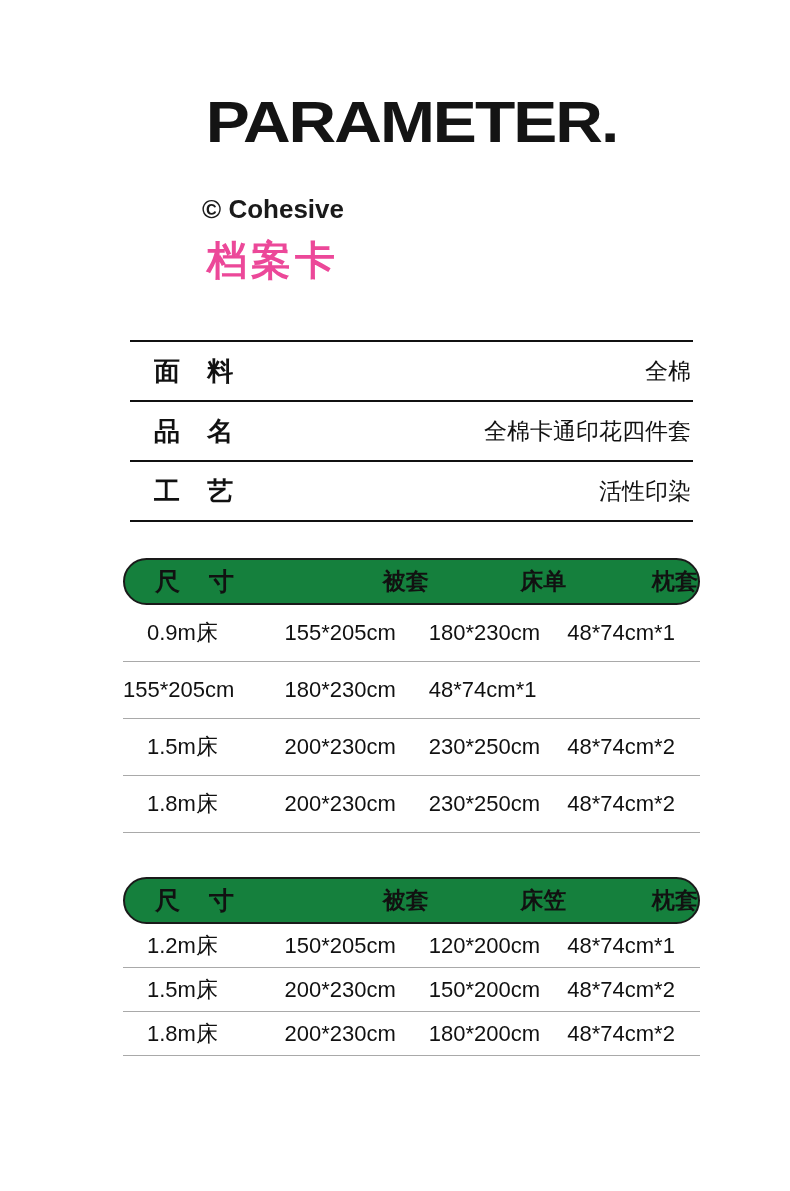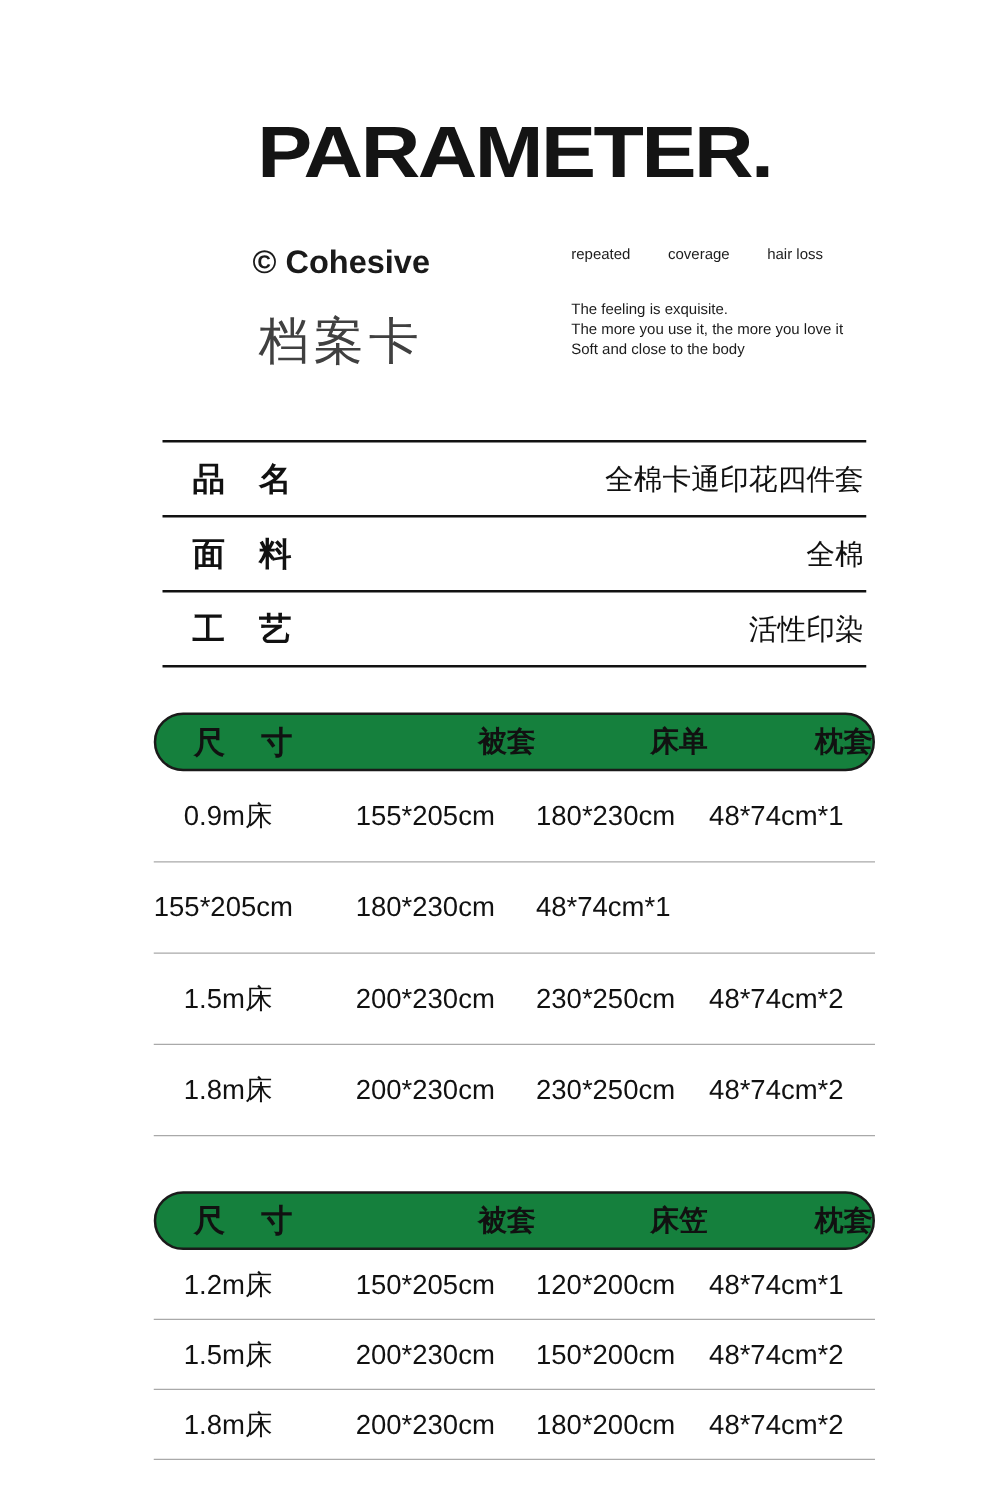--- a/index.html
+++ b/index.html
@@ -33,26 +33,26 @@
     justify-content: space-between;
     align-items: flex-start;
   }
   .brand-block { padding-left: 72px; }
   .copyright {
     font-size: 26px;
     font-weight: 600;
     color: #1a1a1a;
   }
   .card-title {
-    margin-top: 20px;
+    margin-top: 8px;
     text-align: center;
     font-size: 40px;
-    font-weight: 400;
+    font-weight: 700;
     letter-spacing: 4px;
-    color: #404040;
+    color: #ec4899;
   }
   .desc-block { width: 236px; padding-top: 2px; }
   .keywords {
     display: flex;
     gap: 30px;
     font-size: 12px;
     font-weight: 500;
     color: #1c1c1c;
   }
   .tagline {
@@ -104,67 +104,55 @@
   }
   .pill .c0 {
     font-size: 25px;
     font-weight: 800;
     word-spacing: 20px;
     padding-left: 30px;
     letter-spacing: 1px;
   }
   .pill .c { font-size: 23px; font-weight: 800; text-align: right; }
   .size-row {
-    height: 73px;
+    height: 57px;
     border-bottom: 1px solid #a9a9a9;
   }
   .size-row .c0 {
     font-size: 22px;
     font-weight: 500;
     padding-left: 24px;
   }
   .size-row .c { font-size: 22px; font-weight: 500; }
-  .size-table.second .size-row { height: 56px; }
+  .size-table.second .size-row { height: 44px; }
 </style>
 </head>
 <body>
 
 <div class="page">
 
   <header>
     <div class="logo">PARAMETER.</div>
 
     <div class="subheader">
       <div class="brand-block">
         <div class="copyright">© Cohesive</div>
         <div class="card-title">档案卡</div>
       </div>
-      <div class="desc-block">
-        <div class="keywords">
-          <span>repeated</span>
-          <span>coverage</span>
-          <span>hair loss</span>
-        </div>
-        <div class="tagline">
-          <div>The feeling is exquisite.</div>
-          <div>The more you use it, the more you love it</div>
-          <div>Soft and close to the body</div>
-        </div>
-      </div>
     </div>
   </header>
 
   <section class="info-table">
+    <div class="info-row">
+      <span class="info-label">面 料</span>
+      <span class="info-value">全棉</span>
+    </div>
     <div class="info-row">
       <span class="info-label">品 名</span>
       <span class="info-value">全棉卡通印花四件套</span>
-    </div>
-    <div class="info-row">
-      <span class="info-label">面 料</span>
-      <span class="info-value">全棉</span>
     </div>
     <div class="info-row">
       <span class="info-label">工 艺</span>
       <span class="info-value">活性印染</span>
     </div>
   </section>
 
   <section class="size-table">
     <div class="pill cols">
       <span class="c0">尺 寸</span>

